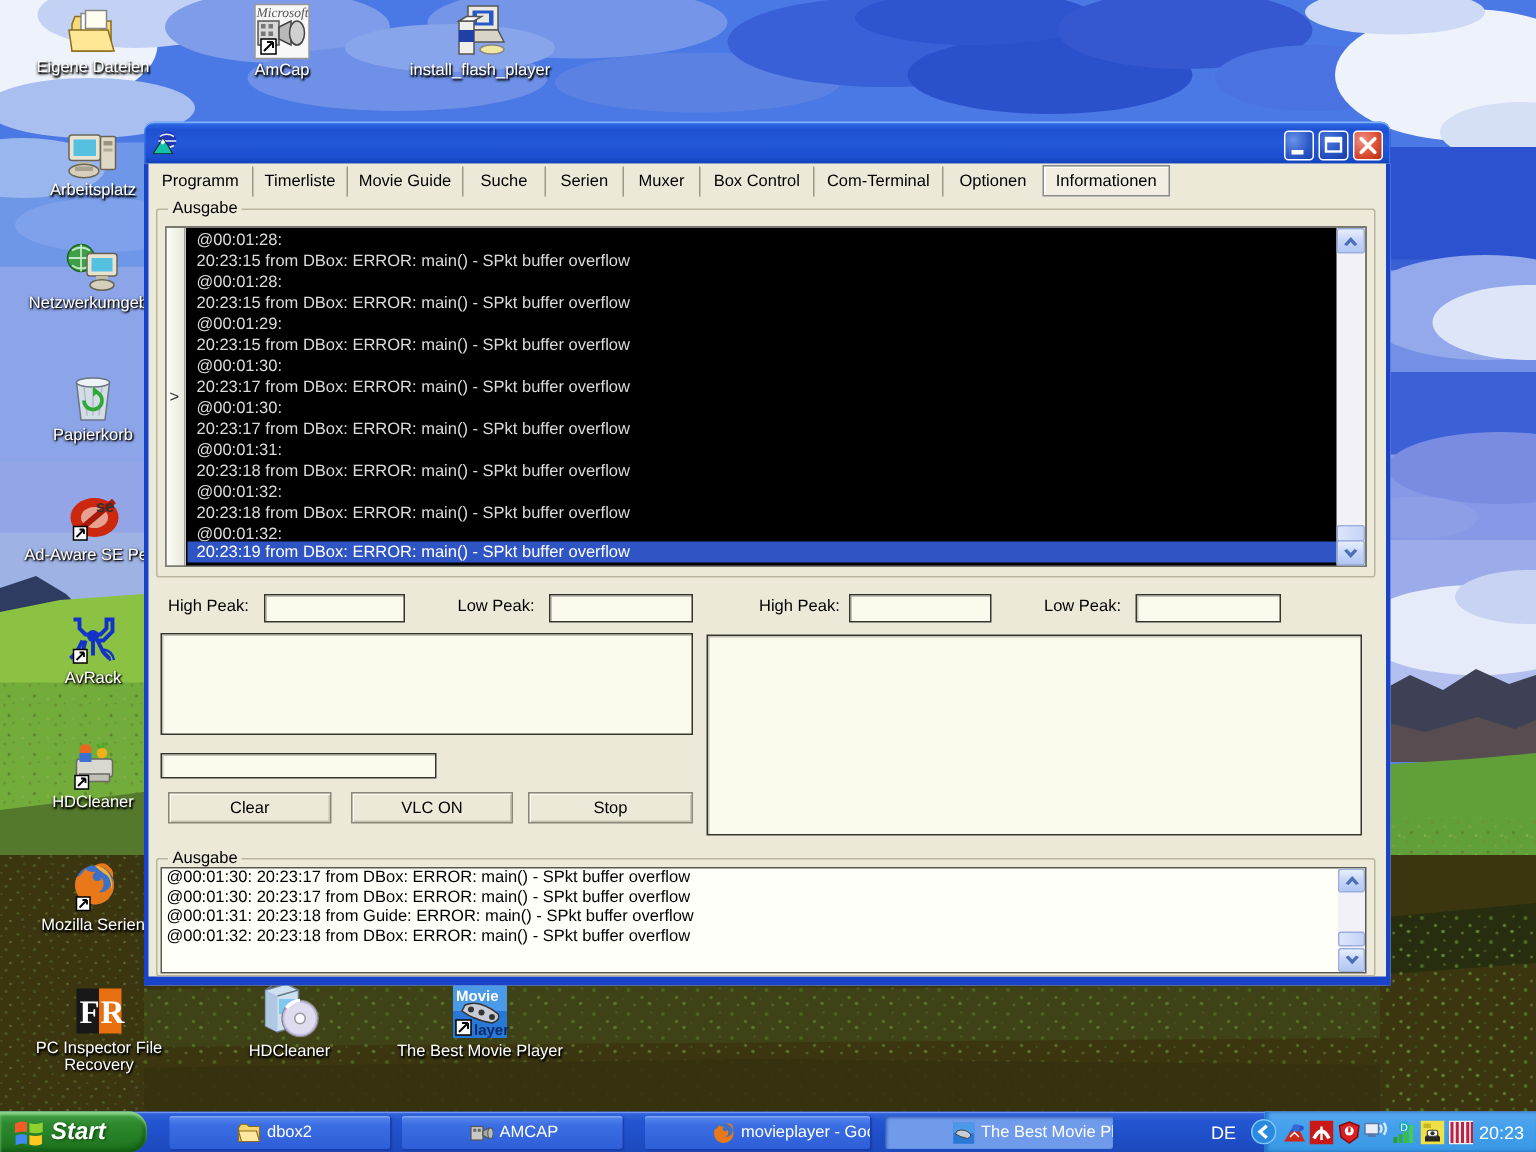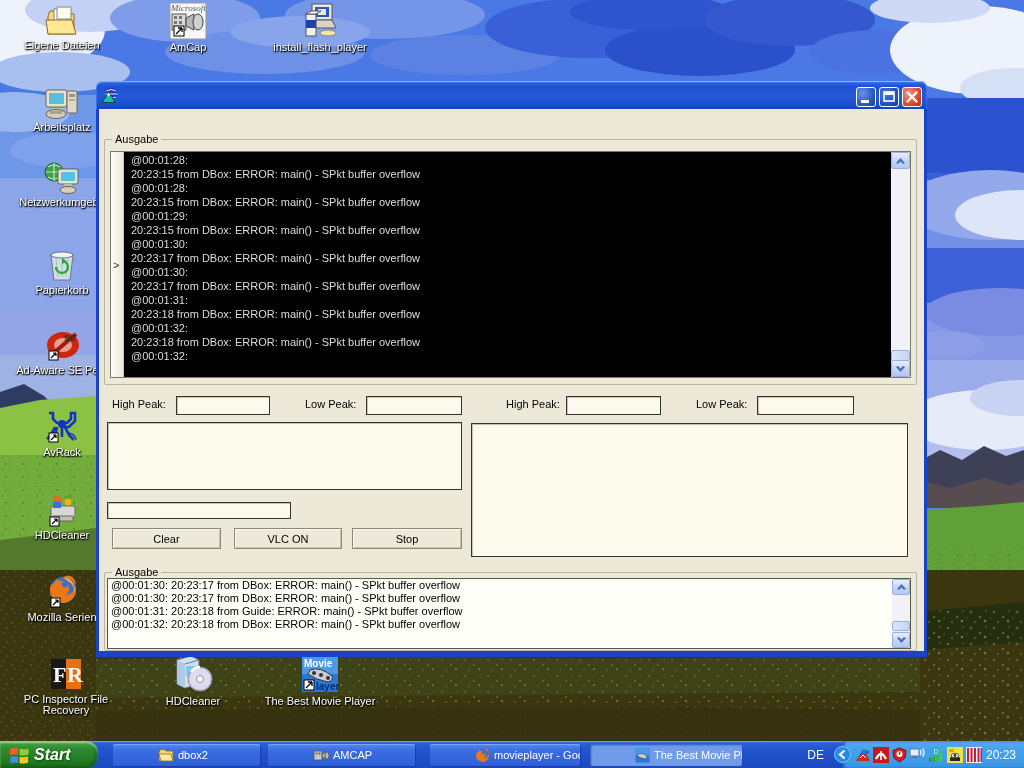--- a/index.html
+++ b/index.html
@@ -370,27 +370,40 @@
     <div class="tbtn max"><svg width="18" height="18">
           <rect x="4" y="4" width="10" height="9" fill="none" stroke="#fff" stroke-width="1.6"></rect>
           <rect x="4" y="4" width="10" height="3" fill="#fff"></rect>
         </svg></div>
     <div class="tbtn cls"><svg width="18" height="18">
           <path d="M4.5 4.5 L13.5 13.5 M13.5 4.5 L4.5 13.5" stroke="#fff" stroke-width="2.4" stroke-linecap="round"></path>
         </svg></div>
   </div>
   <div id="winbody"></div>
   <div id="client">
+    <div id="tabs">
+      <div class="tab" style="width:70px;">Programm</div>
+      <div class="tab" style="width:63px;">Timerliste</div>
+      <div class="tab" style="width:77px;">Movie Guide</div>
+      <div class="tab" style="width:55px;">Suche</div>
+      <div class="tab" style="width:52px;">Serien</div>
+      <div class="tab" style="width:51px;">Muxer</div>
+      <div class="tab" style="width:76px;">Box Control</div>
+      <div class="tab" style="width:86px;">Com-Terminal</div>
+      <div class="tab" style="width:66px; border-right:none;">Optionen</div>
+      <div class="tab active" style="width:85px;">Informationen</div>
+    </div>
     <div class="grp" style="left:5px; top:30px; width:813px; height:246px;"></div>
     <div class="grplbl" style="left:13px; top:24px;">Ausgabe</div>
     <div id="console">
       <div id="gutter">
           <div class="mark">&gt;</div>
         </div>
       <div id="cbody">@00:01:28:<br>20:23:15 from DBox: ERROR: main() - SPkt buffer overflow<br>@00:01:28:<br>20:23:15 from DBox: ERROR: main() - SPkt buffer overflow<br>@00:01:29:<br>20:23:15 from DBox: ERROR: main() - SPkt buffer overflow<br>@00:01:30:<br>20:23:17 from DBox: ERROR: main() - SPkt buffer overflow<br>@00:01:30:<br>20:23:17 from DBox: ERROR: main() - SPkt buffer overflow<br>@00:01:31:<br>20:23:18 from DBox: ERROR: main() - SPkt buffer overflow<br>@00:01:32:<br>20:23:18 from DBox: ERROR: main() - SPkt buffer overflow<br>@00:01:32:</div>
+      <div id="csel">20:23:19 from DBox: ERROR: main() - SPkt buffer overflow</div>
       <div class="sbar" style="right:0; top:0; width:19px; height:225px;">
         <div class="sbtn" style="top:0; height:17px;">
             <svg width="9" height="6">
               <path d="M4.5 0 L9 5 L7 6 L4.5 3.4 L2 6 L0 5 Z" fill="#4d6fb8"></path>
             </svg>
           </div>
         <div class="sthumb" style="top:198px; height:11px;"></div>
         <div class="sbtn" style="bottom:0; height:17px;">
             <svg width="9" height="6">
               <path d="M4.5 6 L0 1 L2 0 L4.5 2.6 L7 0 L9 1 Z" fill="#4d6fb8"></path>

